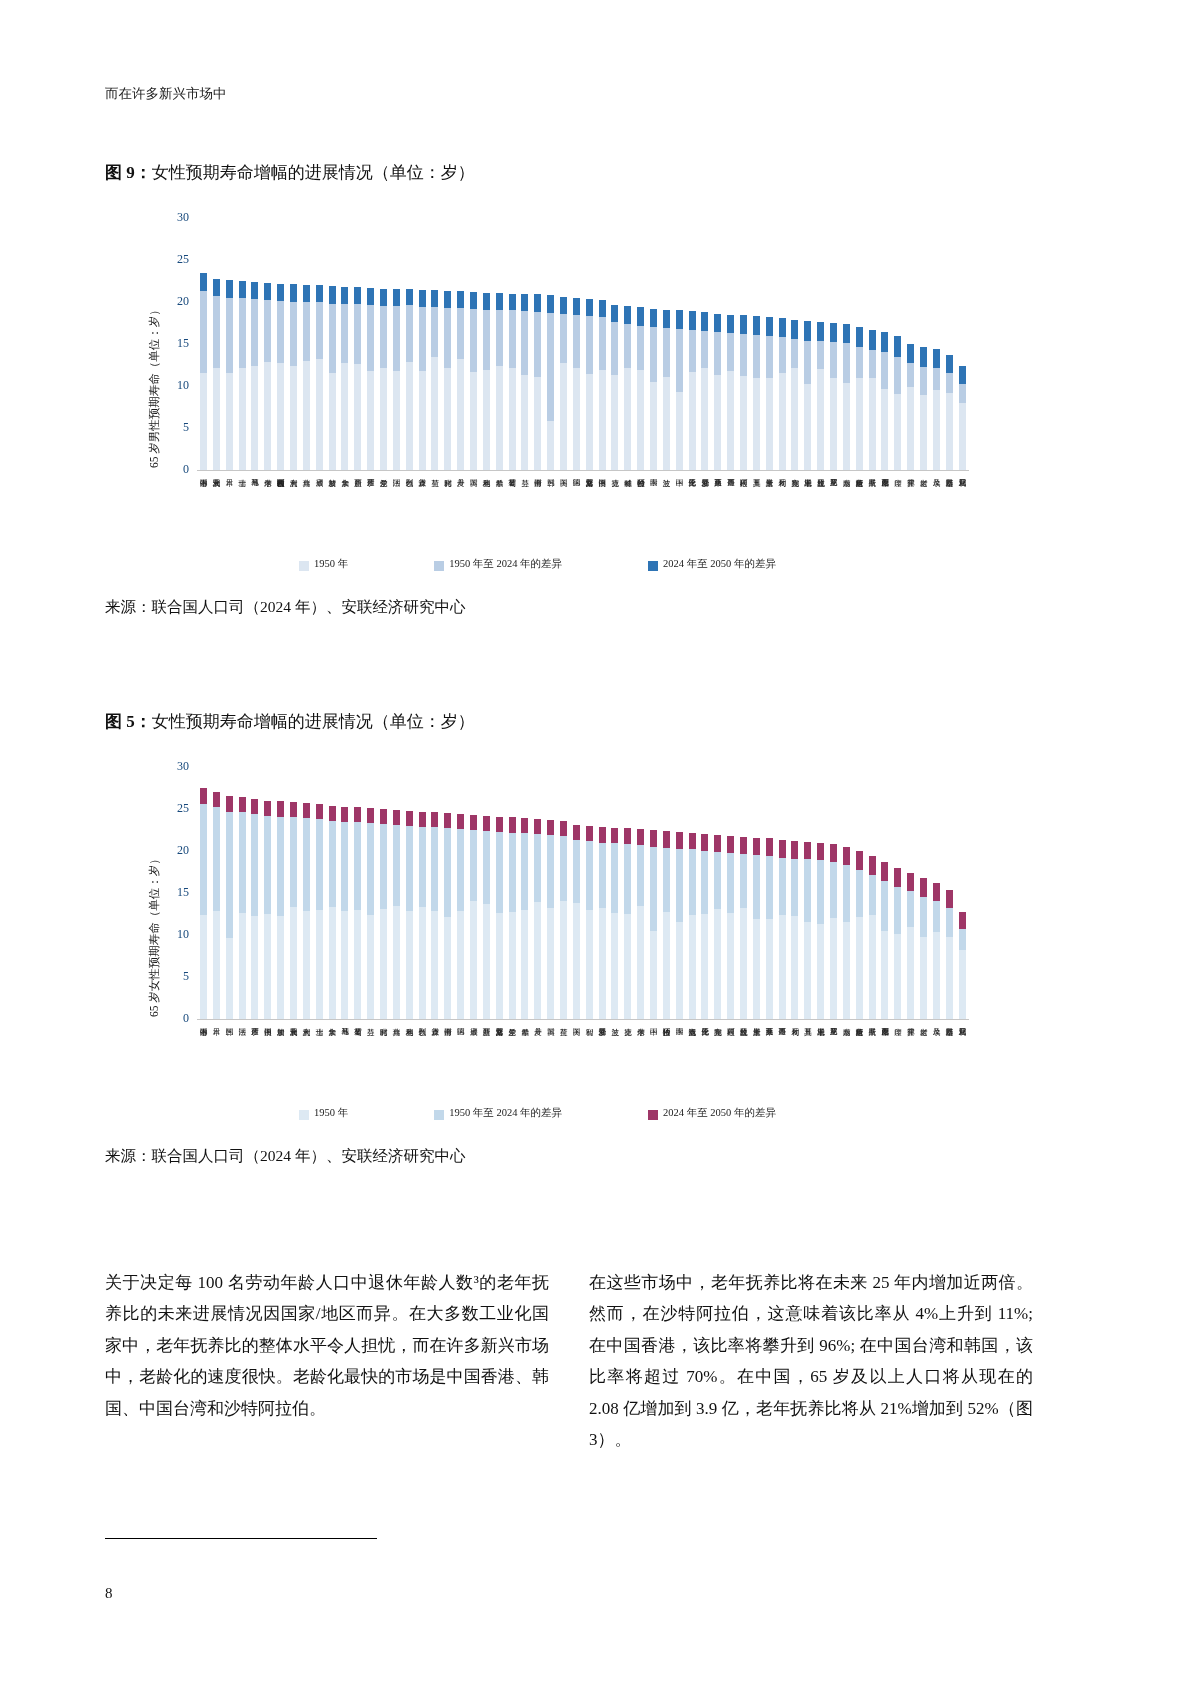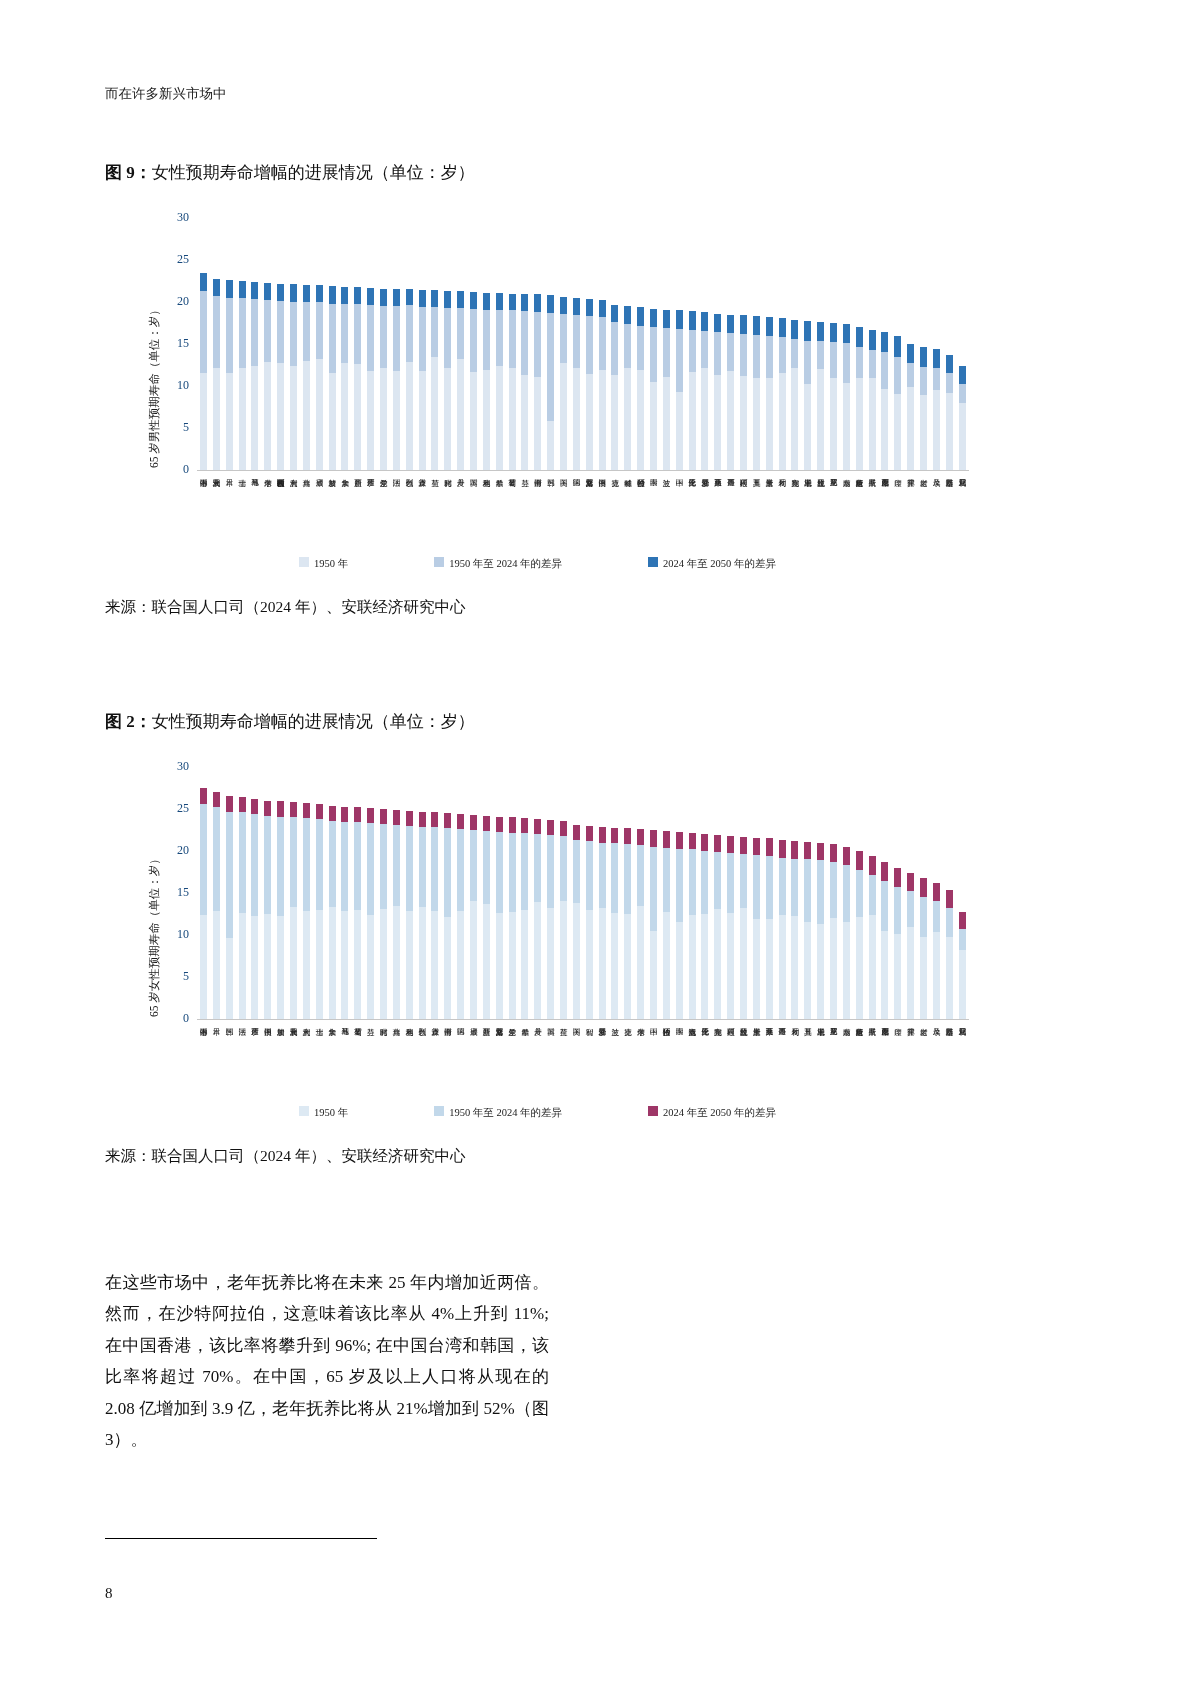--- a/index.html
+++ b/index.html
@@ -22,21 +22,21 @@
   .yaxis{width:30px;position:relative;height:252px;font-size:12px;color:#17497c;}
   .ytick{position:absolute;right:8px;}
   .plot{display:flex;align-items:flex-end;width:772px;height:252px;border-bottom:1px solid #c6c6c6;}
   .slot{flex:1 1 0;display:flex;justify-content:center;min-width:0;}
   .bar{width:7px;display:flex;flex-direction:column;}
   .bar div{width:100%;}
   .xlabels{display:flex;width:772px;margin-top:2px;}
   .xlab{flex:1 1 0;display:flex;justify-content:center;height:78px;overflow:hidden;min-width:0;}
   .xlab span{writing-mode:vertical-rl;text-orientation:upright;font-size:7.5px;line-height:1;color:#222;}
   .legend{display:flex;margin-top:6px;margin-left:102px;gap:86px;font-size:10.5px;align-items:center;color:#222;}
-  .leg-item{display:flex;align-items:flex-start;gap:5px;white-space:nowrap;}
+  .leg-item{display:flex;align-items:flex-end;gap:5px;white-space:nowrap;}
   .sw{width:10px;height:10px;display:inline-block;flex:0 0 auto;}
   .source{font-size:15.5px;margin:26px 0 0 0;color:#111;}
   .columns{display:flex;gap:40px;margin-top:100px;}
   .col{width:444px;font-size:17px;line-height:1.85;text-align:justify;color:#111;}
   .footnote-rule{width:272px;border-top:1.5px solid #000;margin-top:82px;height:0;}
   .pagenum{font-size:15px;margin-top:46px;color:#111;}
 </style>
 </head>
 <body>
 
@@ -682,21 +682,21 @@
               </div>
             </div>
         </div>
       </div>
     </div>
     <p class="source">来源：联合国人口司（2024 年）、安联经济研究中心</p>
   </section>
 
   <section class="figure figure2">
     <h2 class="fig-title">
-      <span class="fig-label">图 2：</span><span>女性预期寿命增幅的进展情况（单位：岁）</span>
+      <span class="fig-label">图 5：</span><span>女性预期寿命增幅的进展情况（单位：岁）</span>
     </h2>
     <div class="chart">
       <div class="chart-row">
         <div class="ylabel-wrap">
           <span class="ylabel">65 岁女性预期寿命（单位：岁）</span>
         </div>
         <div class="yaxis">
             <div class="ytick" style="bottom: -7px;">0</div>
             <div class="ytick" style="bottom: 35px;">5</div>
             <div class="ytick" style="bottom: 77px;">10</div>
@@ -1324,20 +1324,21 @@
                 <span>2024 年至 2050 年的差异</span>
               </div>
             </div>
         </div>
       </div>
     </div>
     <p class="source">来源：联合国人口司（2024 年）、安联经济研究中心</p>
   </section>
 
   <div class="columns">
+    <div class="col">关于决定每 100 名劳动年龄人口中退休年龄人数³的老年抚养比的未来进展情况因国家/地区而异。在大多数工业化国家中，老年抚养比的整体水平令人担忧，而在许多新兴市场中，老龄化的速度很快。老龄化最快的市场是中国香港、韩国、中国台湾和沙特阿拉伯。</div>
     <div class="col">在这些市场中，老年抚养比将在未来 25 年内增加近两倍。然而，在沙特阿拉伯，这意味着该比率从 4%上升到 11%; 在中国香港，该比率将攀升到 96%; 在中国台湾和韩国，该比率将超过 70%。在中国，65 岁及以上人口将从现在的 2.08 亿增加到 3.9 亿，老年抚养比将从 21%增加到 52%（图 3）。</div>
   </div>
 
   <div class="footnote-rule"></div>
 
   <div class="pagenum">8</div>
 
 </div>
 
 </body></html>

